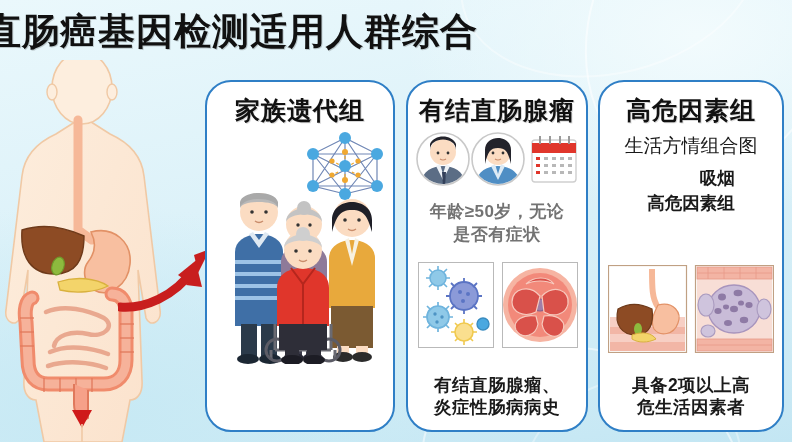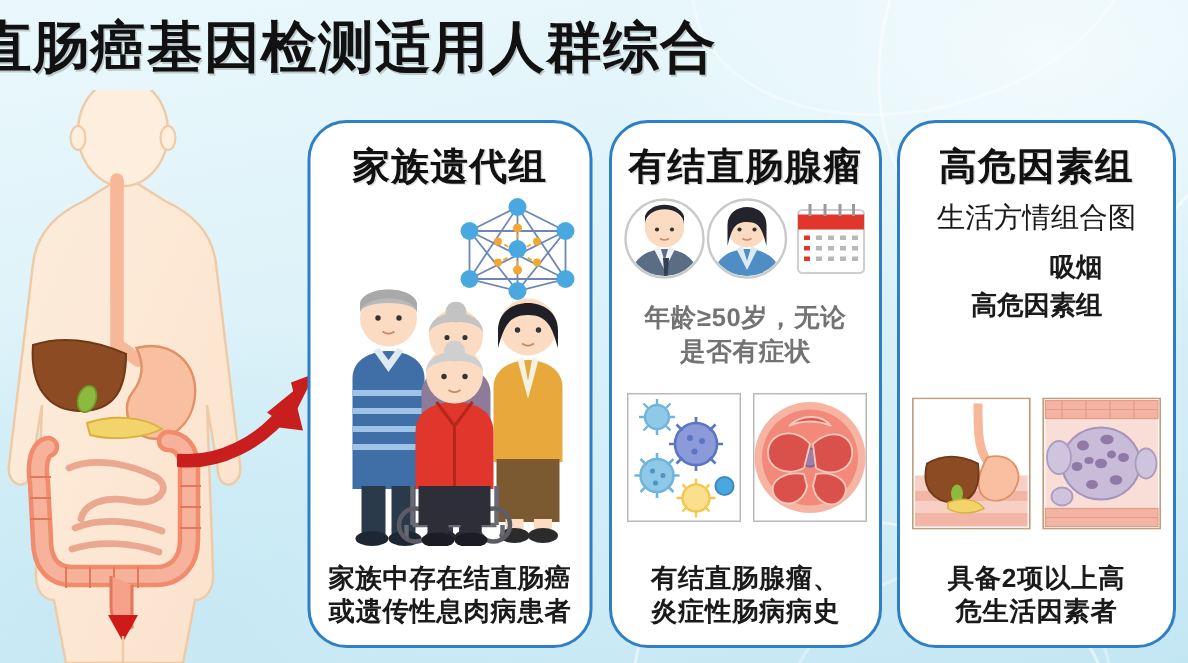--- a/index.html
+++ b/index.html
@@ -262,24 +262,20 @@
         <path d="M71 74 C71 56 109 56 109 74 C106 64 74 64 71 74 Z" fill="#cfcfcf"></path>
         <circle cx="90" cy="60" r="7" fill="#cfcfcf"></circle>
         <g fill="#333">
             <circle cx="83" cy="77" r="1.8"></circle>
             <circle cx="97" cy="77" r="1.8"></circle>
           </g>
         <path d="M86 86 Q90 89 94 86" stroke="#c98c6b" stroke-width="1.4" fill="none"></path>
       </g>
     </svg>
 
-    <div class="panel-body">
-      <div>家族中存在结直肠癌</div>
-      <div>或遗传性息肉病患者</div>
-    </div>
   </div>
 
   <div class="panel" id="panel-2">
     <div class="panel-title">有结直肠腺瘤</div>
 
     <svg class="art" style="position:absolute;left:8px;top:48px;width:164px;height:58px;" viewBox="0 0 164 58">
 
       <g>
         <circle cx="27" cy="29" r="26" fill="#fff" stroke="#c9c9c9" stroke-width="1.6"></circle>
         <clipPath id="c1">

